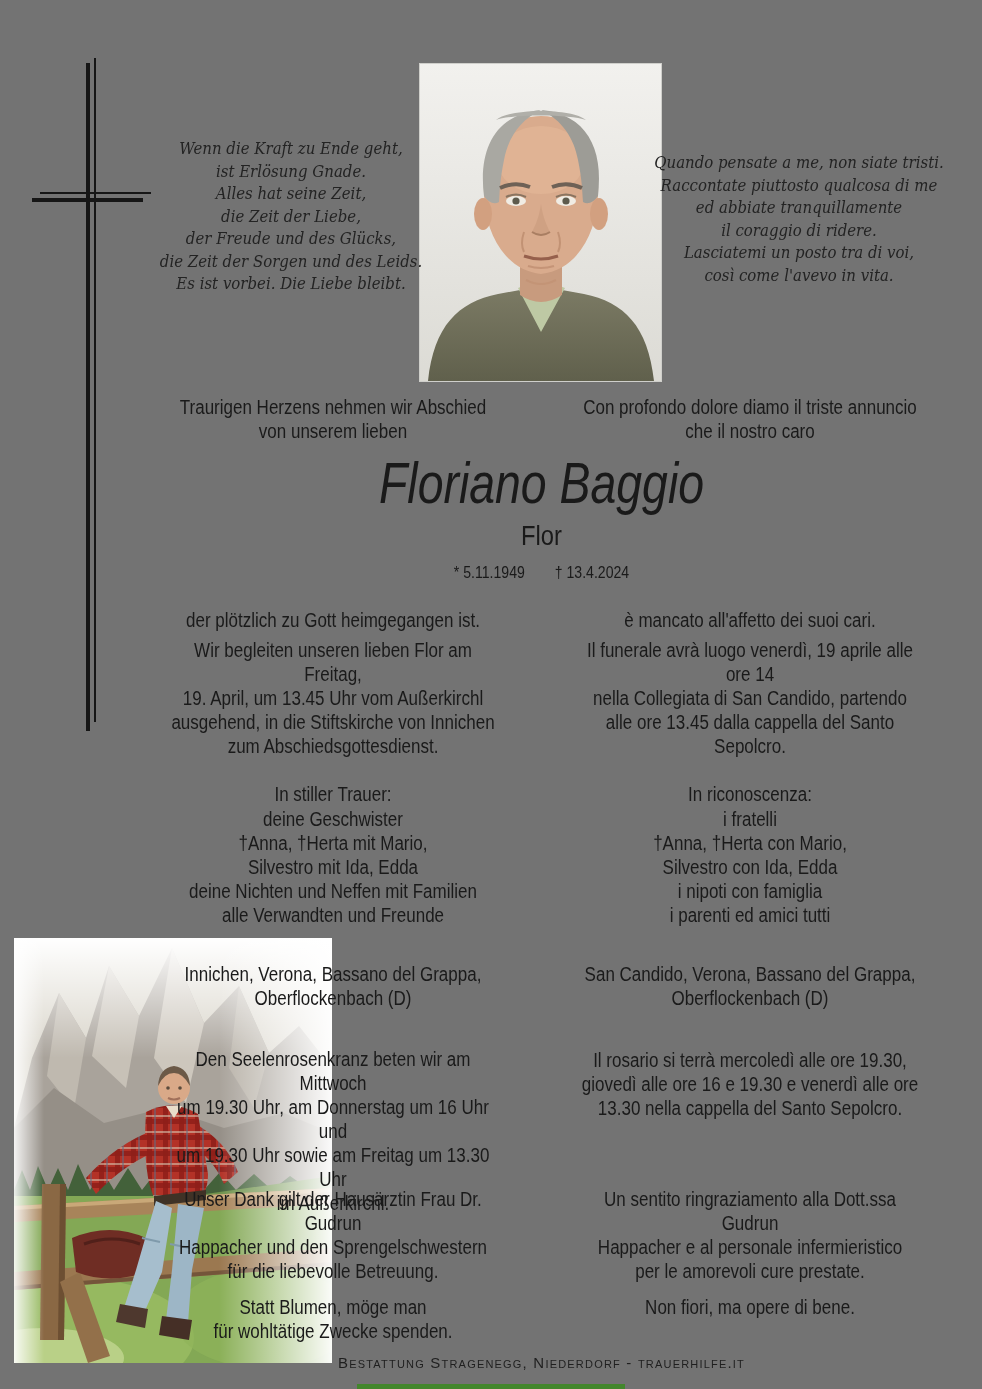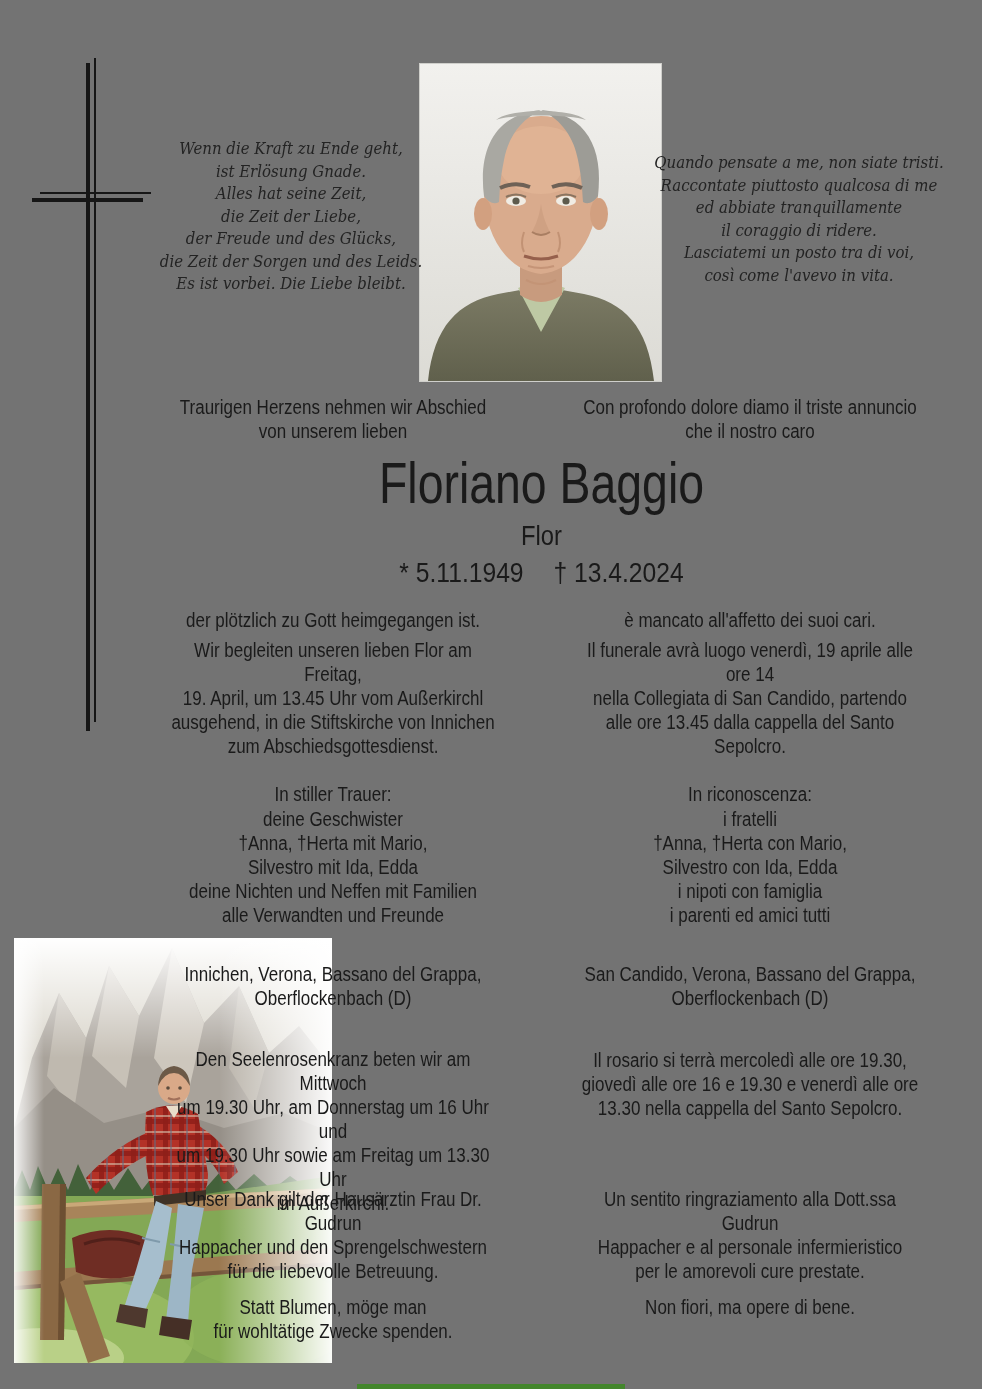--- a/index.html
+++ b/index.html
@@ -19,25 +19,25 @@
 
   
   .portrait{position:absolute;left:419px;top:63px;width:241px;height:317px;
             border:1px solid #cfcfcb;background:#ededea;}
   .portrait svg{display:block;width:100%;height:100%;}
 
   
   .memory{position:absolute;left:14px;top:938px;width:318px;height:425px;z-index:0;}
   .memory svg{display:block;width:100%;height:100%;}
 
-  .name-big{top:452px;font-size:58px;line-height:62px;letter-spacing:0;}
+  .name-big{top:452px;font-size:58px;line-height:62px;letter-spacing:0;font-style:italic;}
   .name-big .inner{transform:scaleX(0.80);transform-origin:50% 50%;}
   .name-nick{top:517px;font-size:28px;line-height:38px;}
   .name-nick .inner{transform:scaleX(0.85);transform-origin:50% 50%;}
-  .dates{top:561px;font-size:28px;line-height:24px;}
+  .dates{top:561px;font-size:16px;line-height:24px;}
   .dates .inner{transform:scaleX(0.88);transform-origin:50% 50%;}
   .dates .death{margin-left:34px;}
 
   .footer{top:1354px;font-size:15px;line-height:18px;font-variant:small-caps;
           letter-spacing:1.2px;color:#1f1f1f;}
   .accent-bar{position:absolute;left:357px;top:1384px;width:268px;height:5px;background:#43862c;}
 
   .z2{z-index:2;}
 </style>
 </head>
@@ -272,15 +272,16 @@
     </div>
 
   <div class="sec col-l body-text z2" style="top:1295px;">
       <div>Statt Blumen, möge man</div>
       <div>für wohltätige Zwecke spenden.</div>
     </div>
   <div class="sec col-r body-text z2" style="top:1295px;">
       <div>Non fiori, ma opere di bene.</div>
     </div>
 
+  <div class="sec center-col footer z2">Bestattung Stragenegg, Niederdorf - trauerhilfe.it</div>
   <div class="accent-bar"></div>
 
 </div>
 
 </body></html>

